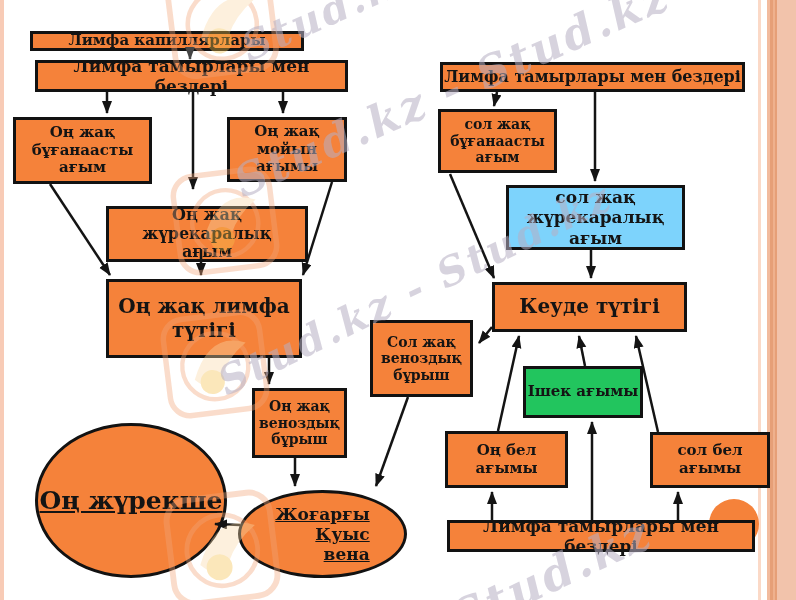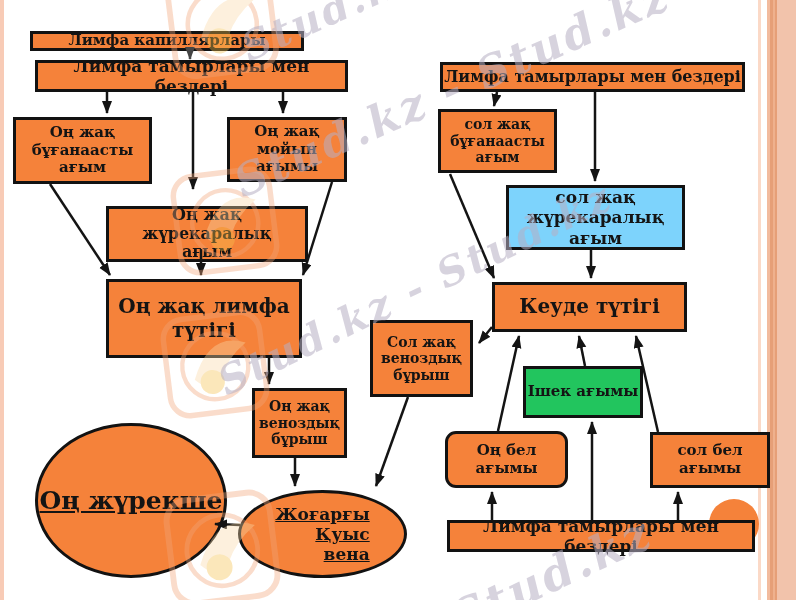--- a/index.html
+++ b/index.html
@@ -69,21 +69,21 @@
 веноздық
 бұрыш</span></div>
       <div class="node rect" style="left: 440px; top: 62px; width: 305px; height: 30px; font-size: 16px; background: rgb(245, 130, 58); color: rgb(20, 20, 20); border-color: rgb(18, 18, 18);"><span>Лимфа тамырлары мен бездері</span></div>
       <div class="node rect" style="left: 438px; top: 109px; width: 119px; height: 64px; font-size: 14px; background: rgb(245, 130, 58); color: rgb(20, 20, 20); border-color: rgb(18, 18, 18);"><span>сол жақ
 бұғанаасты
 ағым</span></div>
       <div class="node rect" style="left: 506px; top: 185px; width: 179px; height: 65px; font-size: 17px; background: #7dd3fc; color: rgb(20, 20, 20); border-color: rgb(18, 18, 18);"><span>сол жақ жүрекаралық
 ағым</span></div>
       <div class="node rect" style="left: 492px; top: 282px; width: 195px; height: 50px; font-size: 20px; background: rgb(245, 130, 58); color: rgb(20, 20, 20); border-color: rgb(18, 18, 18);"><span>Кеуде түтігі</span></div>
       <div class="node rect" style="left: 523px; top: 366px; width: 120px; height: 52px; font-size: 15px; background: #22c55e; color: rgb(20, 20, 20); border-color: rgb(18, 18, 18);"><span>Ішек ағымы</span></div>
-      <div class="node rect" style="left: 445px; top: 431px; width: 123px; height: 57px; font-size: 15px; background: rgb(245, 130, 58); color: rgb(20, 20, 20); border-color: rgb(18, 18, 18); border-radius: 11px;"><span>Оң бел
+      <div class="node rect" style="left: 445px; top: 431px; width: 123px; height: 57px; font-size: 15px; background: rgb(245, 130, 58); color: rgb(20, 20, 20); border-color: rgb(18, 18, 18);"><span>Оң бел
 ағымы</span></div>
       <div class="node rect" style="left: 623px; top: 432px; width: 120px; height: 56px; font-size: 15px; background: rgb(245, 130, 58); color: rgb(20, 20, 20); border-color: rgb(18, 18, 18); margin-left: 27px;"><span>сол бел
 ағымы</span></div>
       <div class="node rect" style="left: 447px; top: 520px; width: 308px; height: 32px; font-size: 17px; background: rgb(245, 130, 58); color: rgb(20, 20, 20); border-color: rgb(18, 18, 18);"><span>Лимфа тамырлары мен бездері</span></div>
     </div>
   <svg id="edges" width="796" height="600">
       <defs>
         <marker id="ah-dark" markerWidth="14" markerHeight="12" refX="12" refY="5" orient="auto" markerUnits="userSpaceOnUse">
           <path d="M0,0 L13,5 L0,10 Z" fill="#141414"></path>
         </marker>

